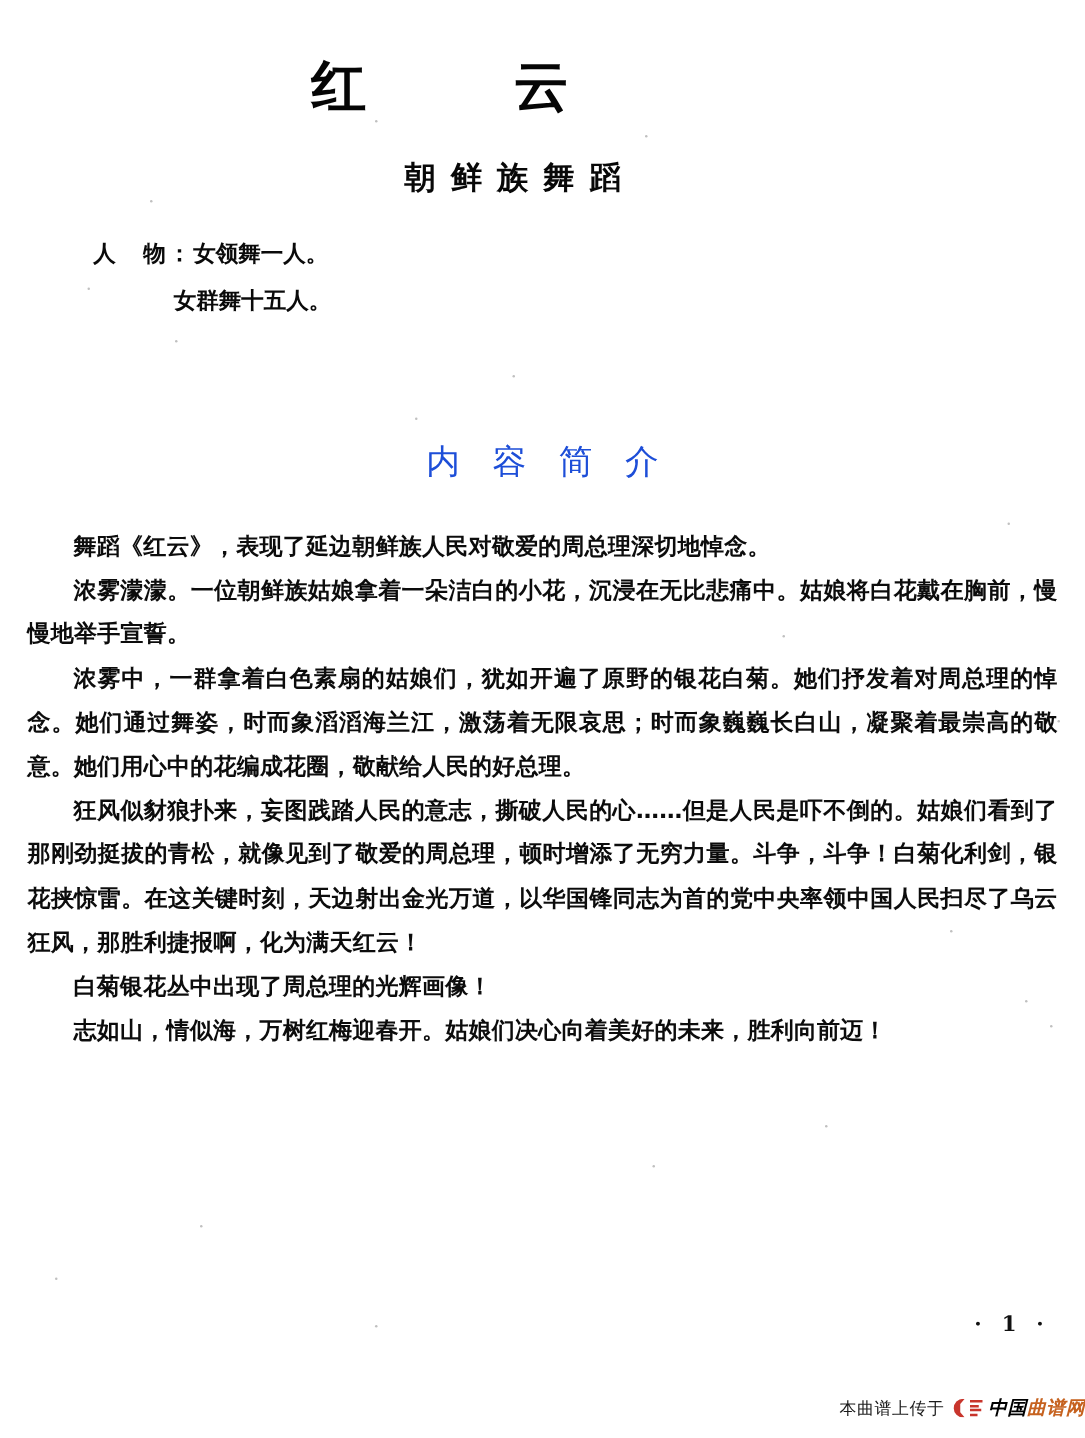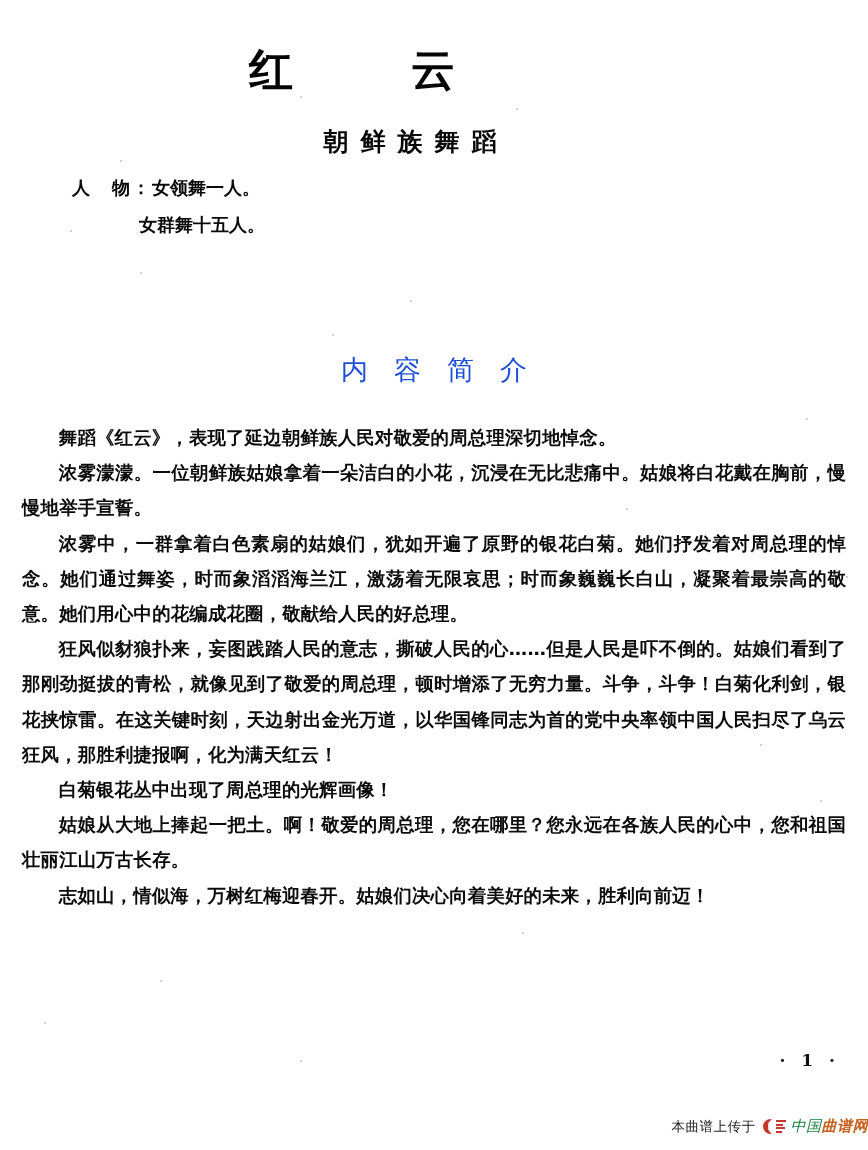--- a/index.html
+++ b/index.html
@@ -51,27 +51,28 @@
     font-weight: 700;
     letter-spacing: 12px;
     text-indent: 12px;
     line-height: 34px;
     color: #080808;
   }
 
   
   .cast {
     position: absolute;
-    top: 171px;
+    top: 185px;
     left: 72px;
-    font-family: Liberation Mono, monospace;
+    font-family: Liberation Serif, serif;
     font-size: 18px;
     font-weight: 700;
     line-height: 37px;
     color: #0a0a0a;
+    text-align: center;
   }
   .cast-row { white-space: pre; }
   .cast-label { letter-spacing: 2px; }
   .cast-row.indented { padding-left: 67px; }
 
   
   .section-heading {
     position: absolute;
     top: 325px;
     left: 0;
@@ -168,23 +169,23 @@
     display: block;
     height: 2px;
     background: #c8352c;
   }
   .brand-logo .bars i:nth-child(1) { width: 10px; }
   .brand-logo .bars i:nth-child(2) { width: 7px; }
   .brand-logo .bars i:nth-child(3) { width: 9px; }
   .brand-logo .bars i:nth-child(4) { width: 6px; }
   .brand-dark {
     font-size: 15px;
-    font-weight: 400;
+    font-weight: 700;
     font-style: italic;
-    color: #15803d;
+    color: #000000;
     letter-spacing: 0.5px;
   }
   .brand-accent {
     font-size: 15px;
     font-weight: 700;
     font-style: italic;
     color: #c6621f;
     letter-spacing: 0.5px;
   }
 
@@ -212,21 +213,20 @@
   </div>
 
   <h3 class="section-heading">内容简介</h3>
 
   <div class="body-text">
     <p>舞蹈《红云》，表现了延边朝鲜族人民对敬爱的周总理深切地悼念。</p>
     <p>浓雾濛濛。一位朝鲜族姑娘拿着一朵洁白的小花，沉浸在无比悲痛中。姑娘将白花戴在胸前，慢慢地举手宣誓。</p>
     <p>浓雾中，一群拿着白色素扇的姑娘们，犹如开遍了原野的银花白菊。她们抒发着对周总理的悼念。她们通过舞姿，时而象滔滔海兰江，激荡着无限哀思；时而象巍巍长白山，凝聚着最崇高的敬意。她们用心中的花编成花圈，敬献给人民的好总理。</p>
     <p>狂风似豺狼扑来，妄图践踏人民的意志，撕破人民的心……但是人民是吓不倒的。姑娘们看到了那刚劲挺拔的青松，就像见到了敬爱的周总理，顿时增添了无穷力量。斗争，斗争！白菊化利剑，银花挟惊雷。在这关键时刻，天边射出金光万道，以华国锋同志为首的党中央率领中国人民扫尽了乌云狂风，那胜利捷报啊，化为满天红云！</p>
     <p>白菊银花丛中出现了周总理的光辉画像！</p>
-    <p>姑娘从大地上捧起一把土。啊！敬爱的周总理，您在哪里？您永远在各族人民的心中，您和祖国壮丽江山万古长存。</p>
     <p>志如山，情似海，万树红梅迎春开。姑娘们决心向着美好的未来，胜利向前迈！</p>
   </div>
 
   <div class="page-number">· 1 ·</div>
 
   <div class="footer-watermark">
     <span class="footer-prefix">本曲谱上传于</span>
     <span class="brand-logo">
       <span class="c-mark"></span>
       <span class="bars">

